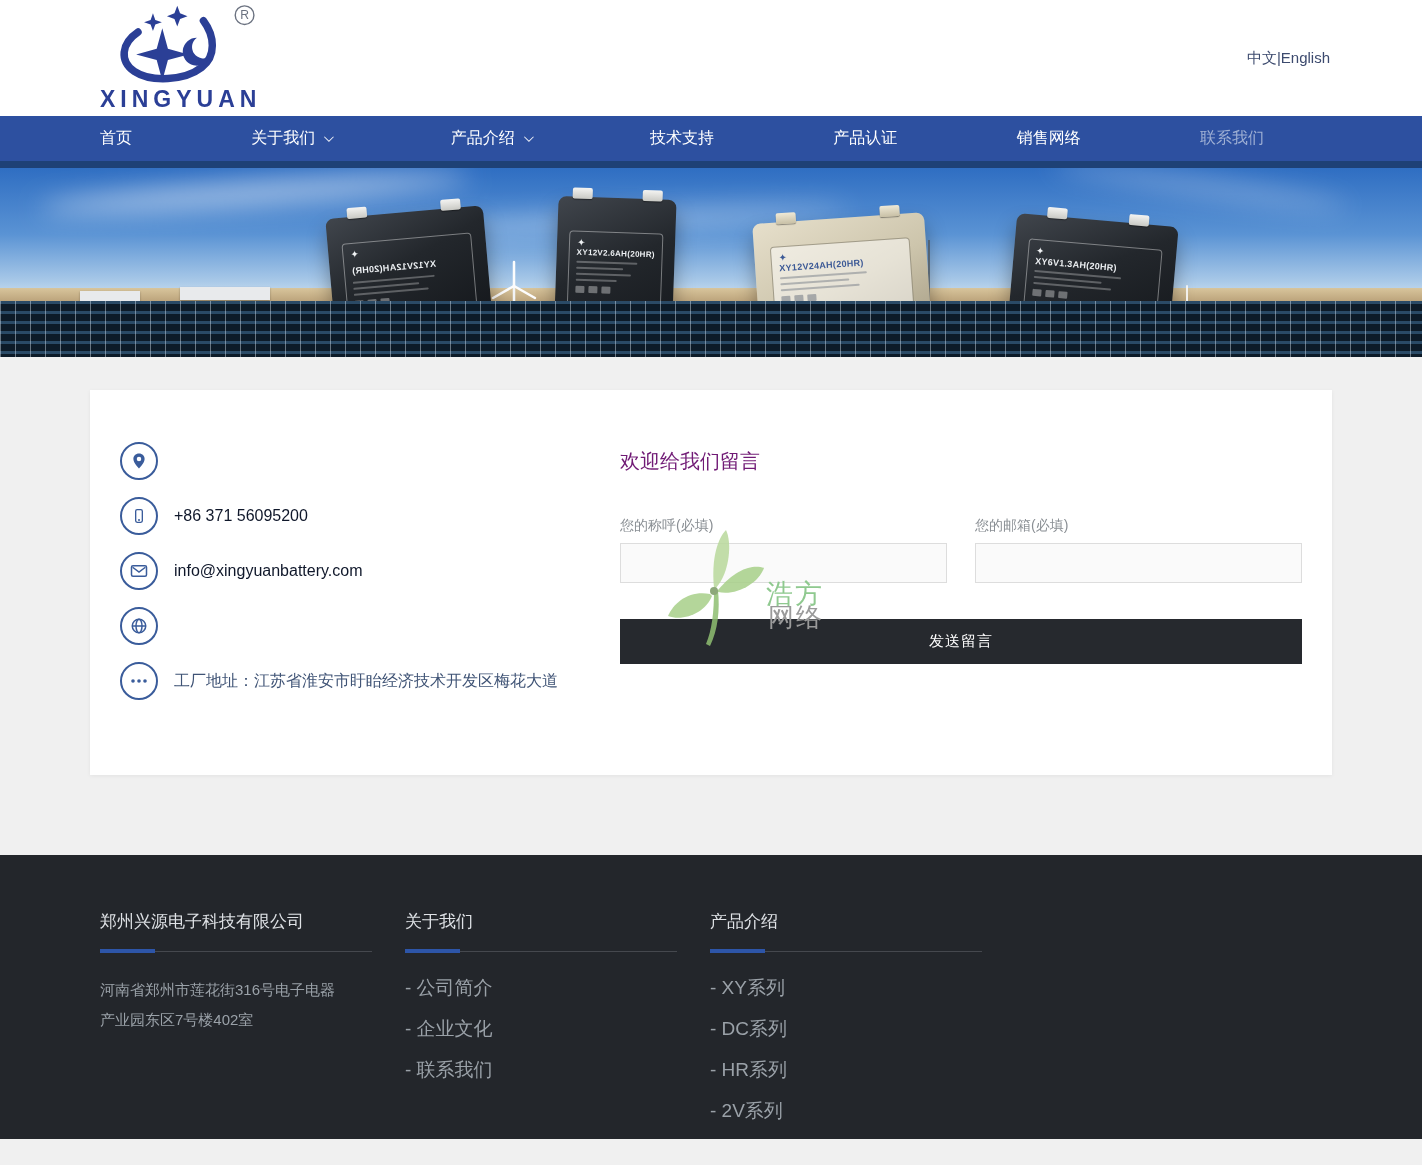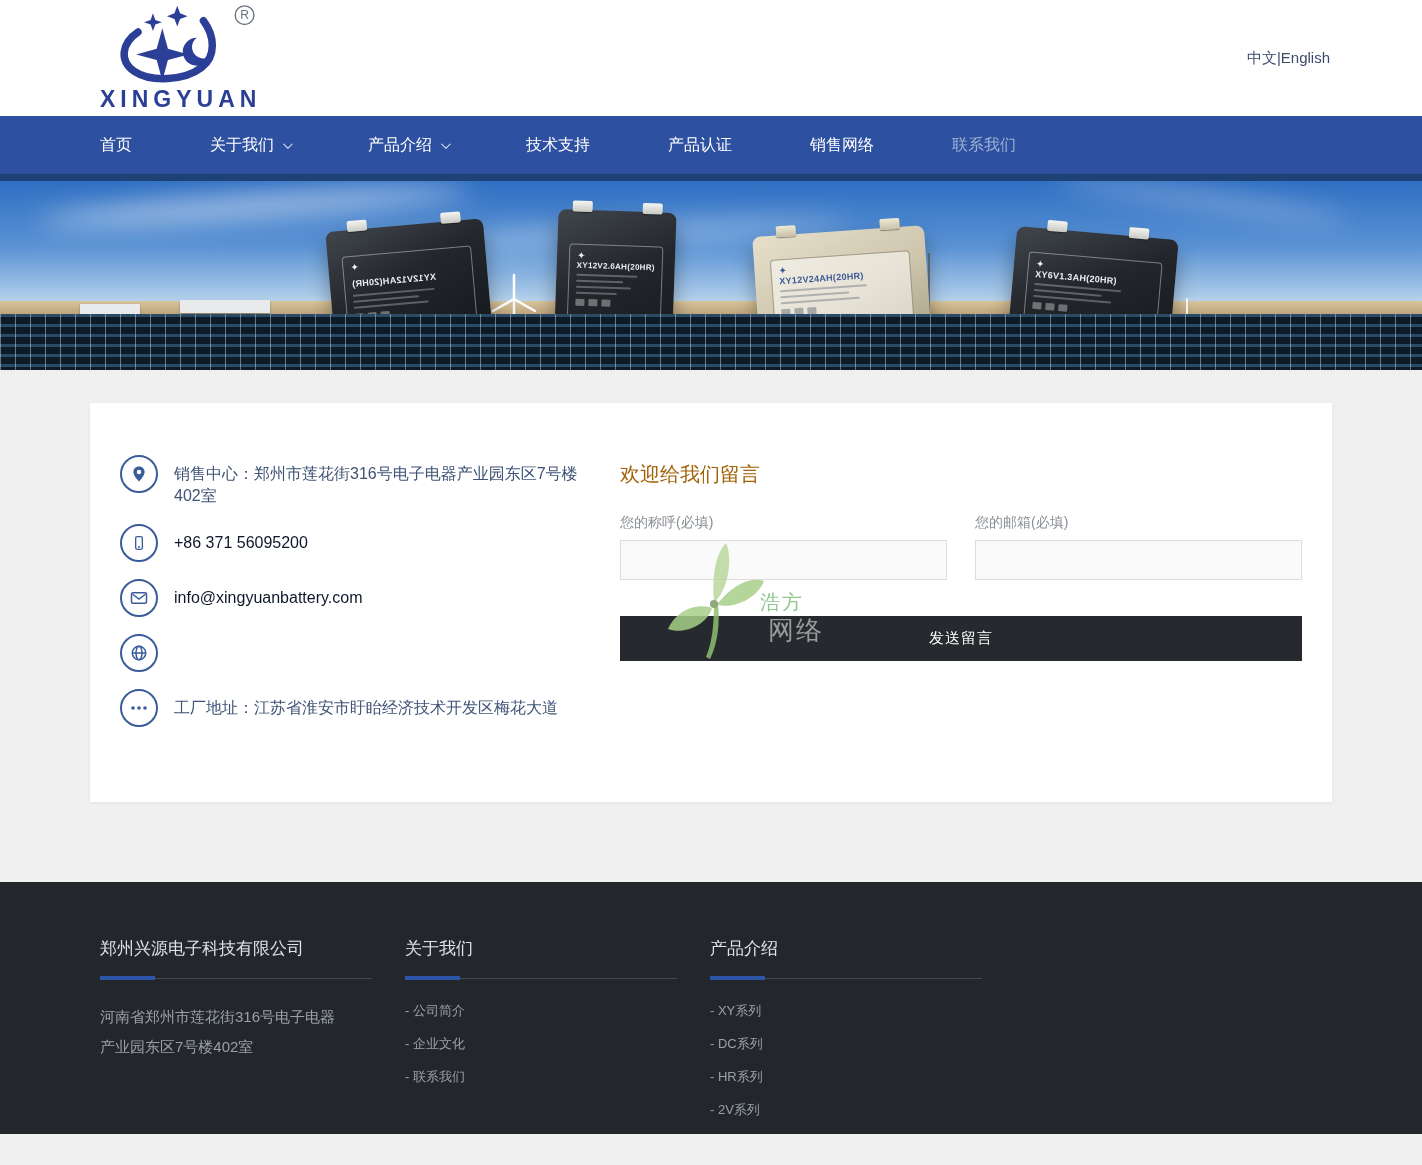--- a/index.html
+++ b/index.html
@@ -9,21 +9,21 @@
   
   .header { height:116px; background:#ffffff; }
   .header .container { height:116px; display:flex; align-items:center; justify-content:space-between; }
   .logo { display:flex; flex-direction:column; align-items:center; cursor:pointer; padding-left:10px; }
   .logo-word { color:#2b3f96; font-weight:bold; font-size:23px; letter-spacing:5px; margin-top:-4px; }
   .lang { font-size:15px; color:#3c4a6e; padding-right:2px; }
   .lang span { cursor:pointer; }
 
   
   .nav { background:#2d50a0; border-bottom:7px solid #1e4176; }
-  .nav .container { display:flex; height:58px; align-items:center; }
+  .nav .container { display:flex; height:45px; align-items:center;justify-content:space-between; }
   .nav-item { color:#ffffff; font-size:16px; padding:0 10px; margin-right:58px; cursor:pointer; display:flex; align-items:center; height:58px; }
   .nav-item.active { color:#9fb0d4; }
   .chev { width:7px; height:7px; border-right:1.5px solid rgba(255,255,255,.9); border-bottom:1.5px solid rgba(255,255,255,.9); transform:rotate(45deg) translateY(-2px); margin-left:9px; display:inline-block; }
 
   
   .banner { position:relative; height:189px; overflow:hidden; background:linear-gradient(180deg,#2f6ec2 0%,#5a93d4 35%,#a9c9e8 60%,#dae8f2 72%,#cfd9e0 78%); }
   .cloud { position:absolute; background:rgba(255,255,255,.55); filter:blur(13px); border-radius:50%; }
   .c1 { top:14px; left:40px; width:430px; height:22px; transform:rotate(-4deg); }
   .c2 { top:46px; left:330px; width:520px; height:18px; transform:rotate(-3deg); opacity:.7; }
   .c3 { top:10px; left:1050px; width:300px; height:16px; transform:rotate(8deg); opacity:.6; }
@@ -60,43 +60,43 @@
   .card { background:#ffffff; box-shadow:0 1px 4px rgba(0,0,0,.06); padding:52px 30px 58px; display:flex; gap:28px; }
 
   .contact-col { width:472px; }
   .c-item { display:flex; margin-bottom:17px; }
   .c-icon { flex:none; width:38px; height:38px; border:2px solid #3a5c9b; border-radius:50%; display:flex; align-items:center; justify-content:center; margin-right:16px; color:#3a5c9b; }
   .c-text { font-size:16px; line-height:22px; padding-top:8px; color:#3f5375; }
   .c-text.plain { color:#0f172a; }
   a.c-text { text-decoration:none; cursor:pointer; }
 
   .form-col { flex:1; position:relative; }
-  .form-title { font-size:20px; color:#a16207; font-weight:400; margin:6px 0 26px; }
+  .form-title { font-size:20px; color:#701a75; font-weight:400; margin:6px 0 42px; }
   .f-row { display:flex; gap:28px; }
   .f-field { flex:1; }
   .f-label { font-size:14px; color:#8a8f94; margin-bottom:8px; }
   .f-input { width:100%; height:40px; background:#fafafa; border:1px solid #ddd; outline:none; font-size:14px; padding:0 10px; font-family:inherit; }
   .f-field.msg { margin-top:14px; }
   textarea.f-input { height:98px; padding-top:8px; resize:vertical; }
   .submit-btn { width:100%; height:45px; margin-top:36px; background:#26292e; color:#ffffff; border:none; font-size:15px; cursor:pointer; font-family:inherit; letter-spacing:1px; }
 
   .watermark { position:absolute; left:36px; top:86px; width:170px; pointer-events:none; z-index:3; }
-  .wm-t1 { position:absolute; left:104px; top:48px; font-size:20px; color:#8fc98f; letter-spacing:2px; }
+  .wm-t1 { position:absolute; left:110px; top:48px; font-size:27px; color:#8fc98f; letter-spacing:2px; }
   .wm-t2 { position:absolute; left:112px; top:72px; font-size:26px; color:#9a9a9a; letter-spacing:2px; }
 
   
   .footer { background:#23262b; margin-top:40px; padding-top:55px; }
   .f-cols { display:flex; padding:0 10px; }
   .f-col { width:295px; margin-right:10px; }
   .f-title { color:#dfe2e6; font-size:17px; font-weight:400; }
   .f-div { display:flex; align-items:center; margin:16px 0 22px; width:272px; }
   .f-div .blue { width:55px; height:4px; background:#2d55a8; flex:none; }
   .f-div .grey { height:1px; background:#45484e; flex:1; }
   .f-addr { color:#9aa1a8; font-size:15px; line-height:30px; width:245px; }
-  .f-link { color:#9aa1a8; font-size:13px; margin-bottom:15px; cursor:pointer; }
+  .f-link { color:#9aa1a8; font-size:19px; margin-bottom:15px; cursor:pointer; }
 </style>
 </head>
 <body>
 
 <div class="header">
   <div class="container">
     <div class="logo">
       <svg width="150" height="86" viewBox="0 0 160 92">
         <g fill="none" stroke="#2b3f96">
           <path d="M104,18 C116,34 118,56 102,68 C84,82 48,84 30,72 C14,61 16,42 34,30" stroke-width="8" stroke-linecap="round"></path>
@@ -258,21 +258,20 @@
   <div class="container">
     <div class="card">
 
       <div class="contact-col">
         <div class="c-item">
           <div class="c-icon">
             <svg width="18" height="18" viewBox="0 0 24 24">
                 <path d="M12 2 C7.6 2 4.5 5.2 4.5 9.3 C4.5 14.6 12 22 12 22 C12 22 19.5 14.6 19.5 9.3 C19.5 5.2 16.4 2 12 2 Z M12 12.2 A3 3 0 1 1 12 6.2 A3 3 0 0 1 12 12.2 Z" fill="currentColor"></path>
               </svg>
           </div>
-          <div class="c-text">销售中心：郑州市莲花街316号电子电器产业园东区7号楼402室</div>
         </div>
 
         <div class="c-item">
           <div class="c-icon">
             <svg width="16" height="18" viewBox="0 0 24 24">
                 <rect x="7" y="2.5" width="10" height="19" rx="2.2" fill="none" stroke="currentColor" stroke-width="2"></rect>
                 <line x1="10.5" y1="18" x2="13.5" y2="18" stroke="currentColor" stroke-width="2"></line>
               </svg>
           </div>
           <div class="c-text plain">+86 371 56095200</div>

